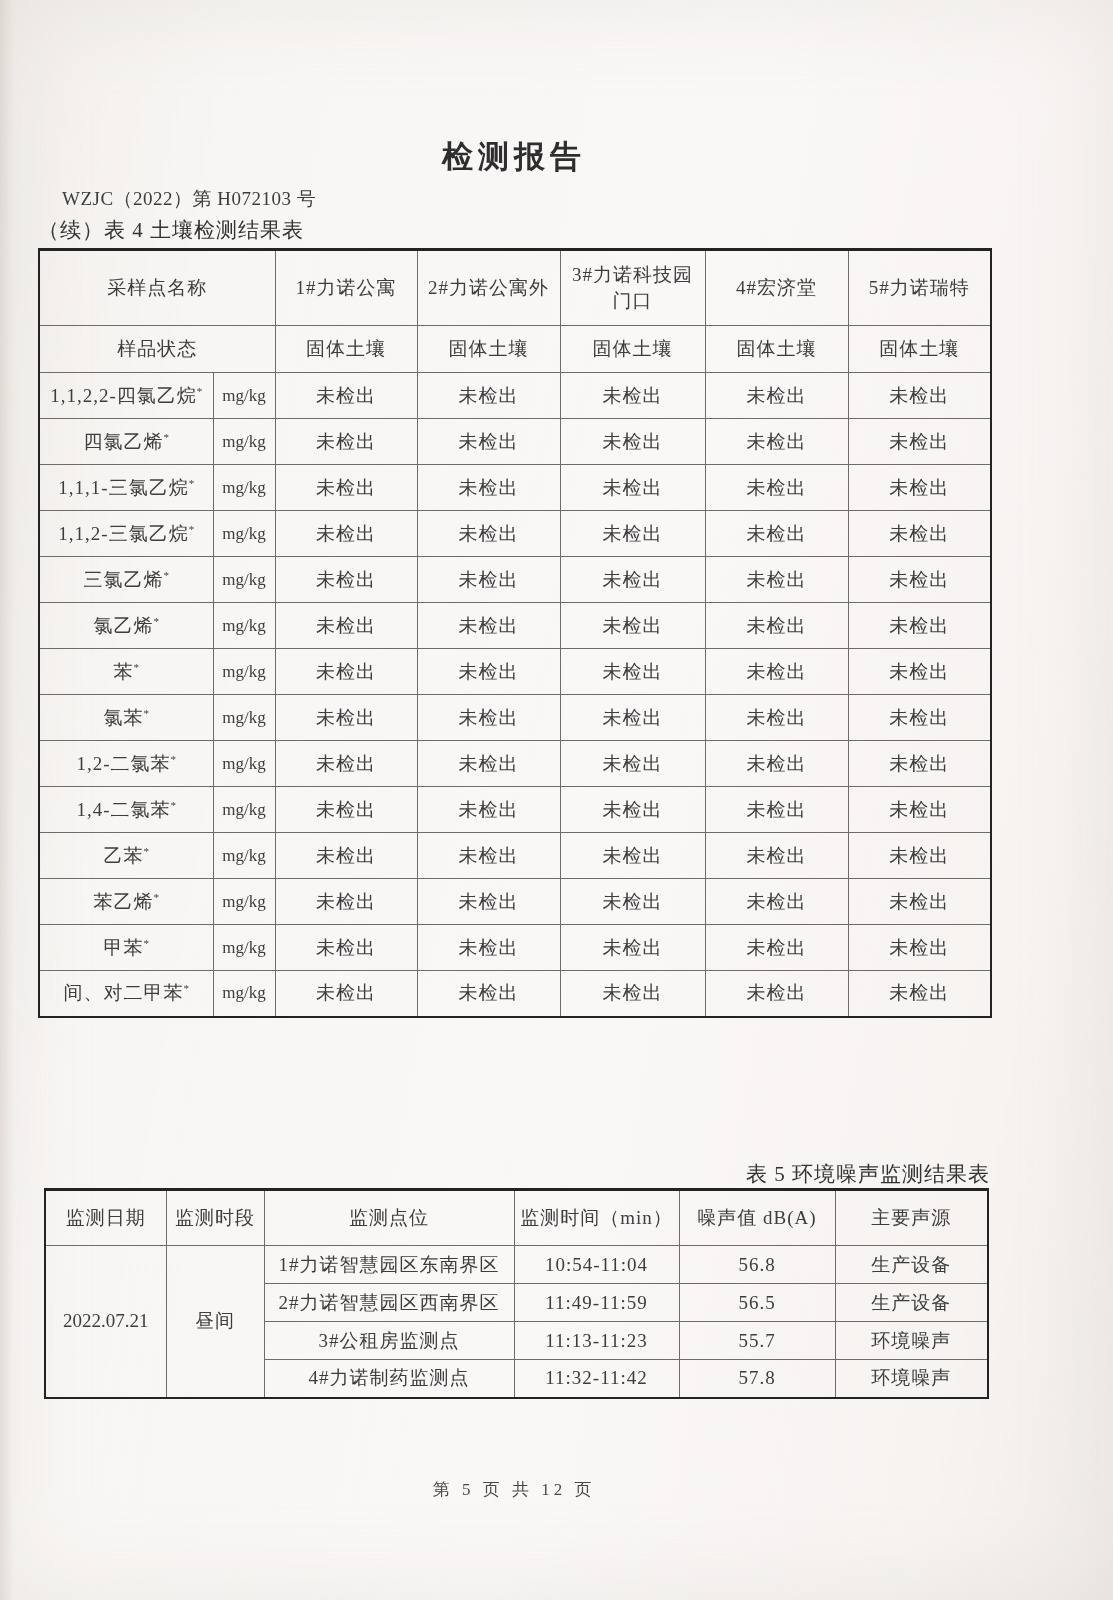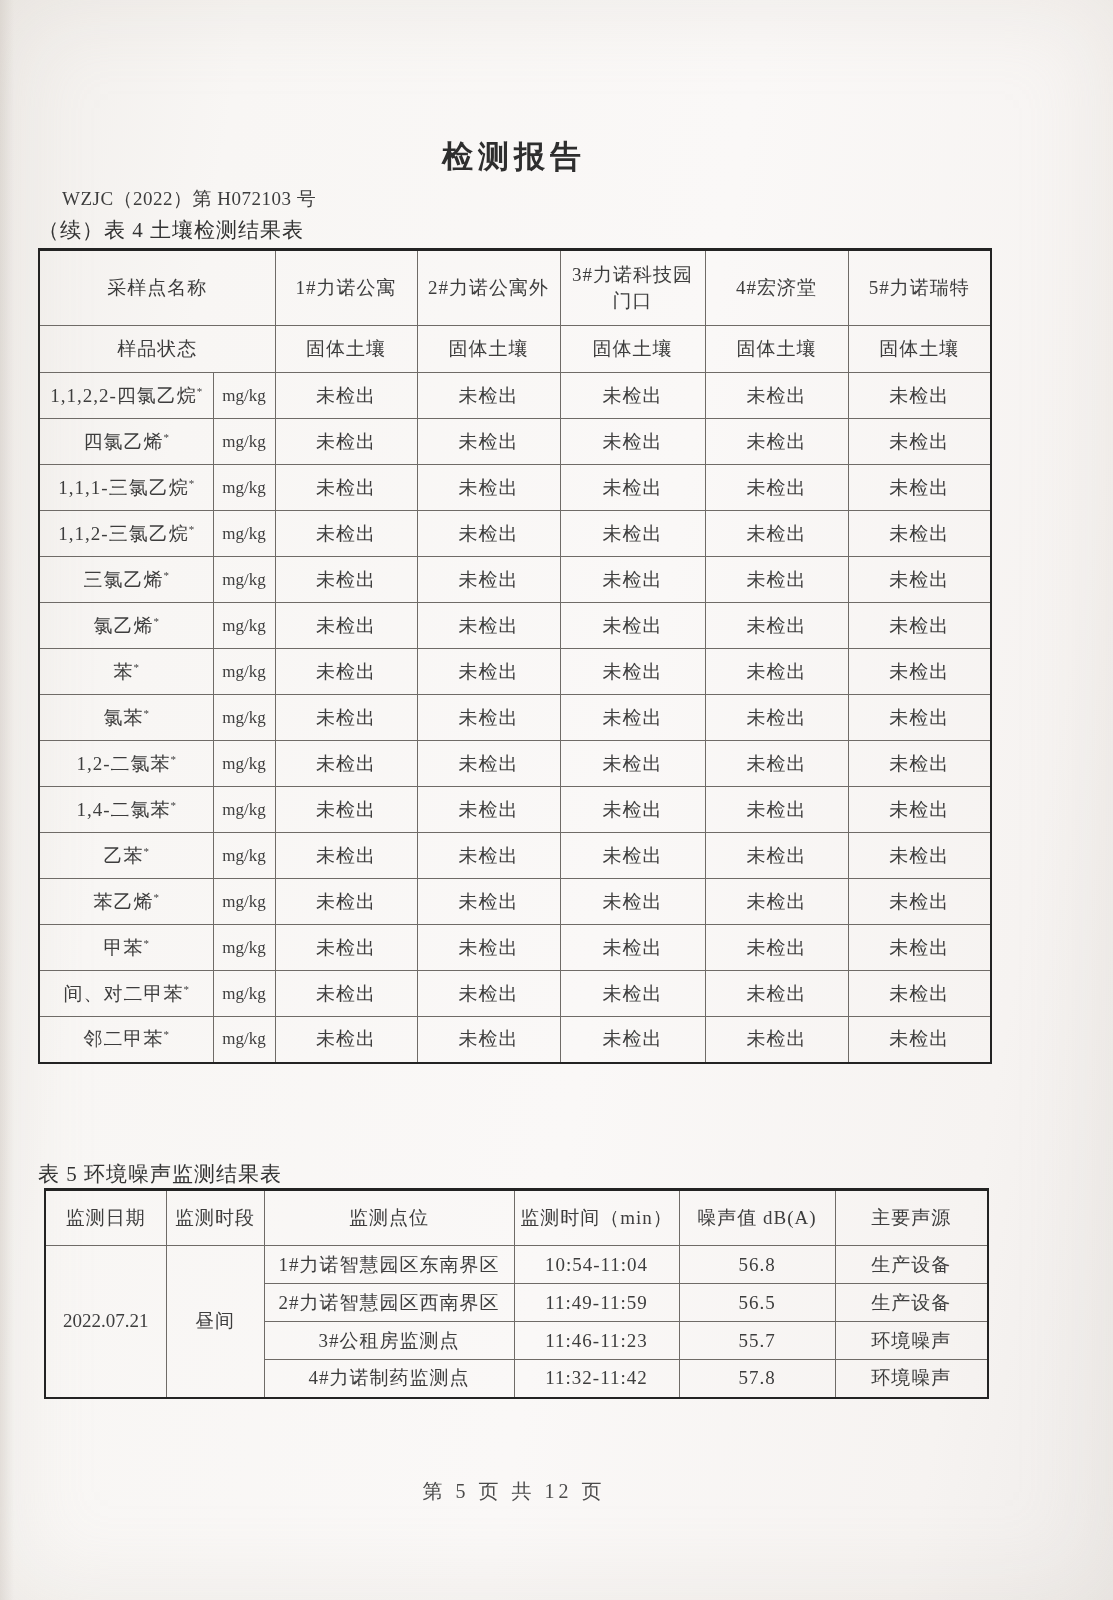--- a/index.html
+++ b/index.html
@@ -20,21 +20,21 @@
   .report-no{
     position:absolute;top:186px;left:24px;
     font-size:19px;letter-spacing:.5px;color:#3c3c3c;text-align:center;
   }
   .t4-caption{
     position:absolute;top:216px;left:0;width:100%;
     text-align:left;font-size:21px;letter-spacing:1px;color:#333;
   }
   .t5-caption{
     position:absolute;top:1160px;left:0;width:100%;
-    text-align:left;font-size:21px;letter-spacing:1px;color:#333;
+    text-align:right;font-size:21px;letter-spacing:1px;color:#333;
   }
   table{border-collapse:collapse;table-layout:fixed;background:transparent;}
   .t4{position:absolute;top:248px;left:0;width:952px;border:2px solid #232323;border-top-width:3px;}
   .t5{position:absolute;top:1188px;left:6px;width:943px;border:2px solid #232323;border-top-width:3px;}
   th,td{
     border:1px solid #6f6b67;
     text-align:center;vertical-align:middle;
     font-weight:400;font-size:19px;color:#3d3d3d;
     padding:0 2px;letter-spacing:1px;
     overflow:hidden;
@@ -42,21 +42,21 @@
   .r-head{height:76px;}
   .r-mid{height:47px;}
   .r-sub{height:43px;}
   .t4 tbody tr{height:46px;}
   .t5 thead tr{height:56px;}
   .t5 tbody tr{height:38px;}
   td sup{font-size:11px;vertical-align:super;letter-spacing:0;}
   .latin{font-size:17px;letter-spacing:0;}
   .footer{
     position:absolute;top:1478px;left:0;width:100%;
-    text-align:center;font-size:20px;letter-spacing:4px;color:#4a4a4a;
+    text-align:center;font-size:17px;letter-spacing:4px;color:#4a4a4a;
   }
   .edge-shade{
     position:absolute;left:0;top:0;width:14px;height:100%;
     background:linear-gradient(90deg,rgba(190,180,172,.30),rgba(190,180,172,0));
   }
 </style>
 </head>
 <body>
 
 <div class="page">
@@ -218,29 +218,20 @@
           </tr>
           <tr>
             <td>间、对二甲苯<sup>*</sup></td>
             <td class="latin">mg/kg</td>
             <td>未检出</td>
             <td>未检出</td>
             <td>未检出</td>
             <td>未检出</td>
             <td>未检出</td>
           </tr>
-          <tr>
-            <td>邻二甲苯<sup>*</sup></td>
-            <td class="latin">mg/kg</td>
-            <td>未检出</td>
-            <td>未检出</td>
-            <td>未检出</td>
-            <td>未检出</td>
-            <td>未检出</td>
-          </tr>
         </tbody>
     </table>
 
     <div class="t5-caption">表 5 环境噪声监测结果表</div>
 
     <table class="t5">
       <colgroup>
         <col style="width:121px">
           <col style="width:98px">
           <col style="width:250px">
@@ -268,21 +259,21 @@
             <td>生产设备</td>
           </tr>
           <tr>
             <td>2#力诺智慧园区西南界区</td>
             <td>11:49-11:59</td>
             <td>56.5</td>
             <td>生产设备</td>
           </tr>
           <tr>
             <td>3#公租房监测点</td>
-            <td>11:46-11:23</td>
+            <td>11:13-11:23</td>
             <td>55.7</td>
             <td>环境噪声</td>
           </tr>
           <tr>
             <td>4#力诺制药监测点</td>
             <td>11:32-11:42</td>
             <td>57.8</td>
             <td>环境噪声</td>
           </tr>
         </tbody>

